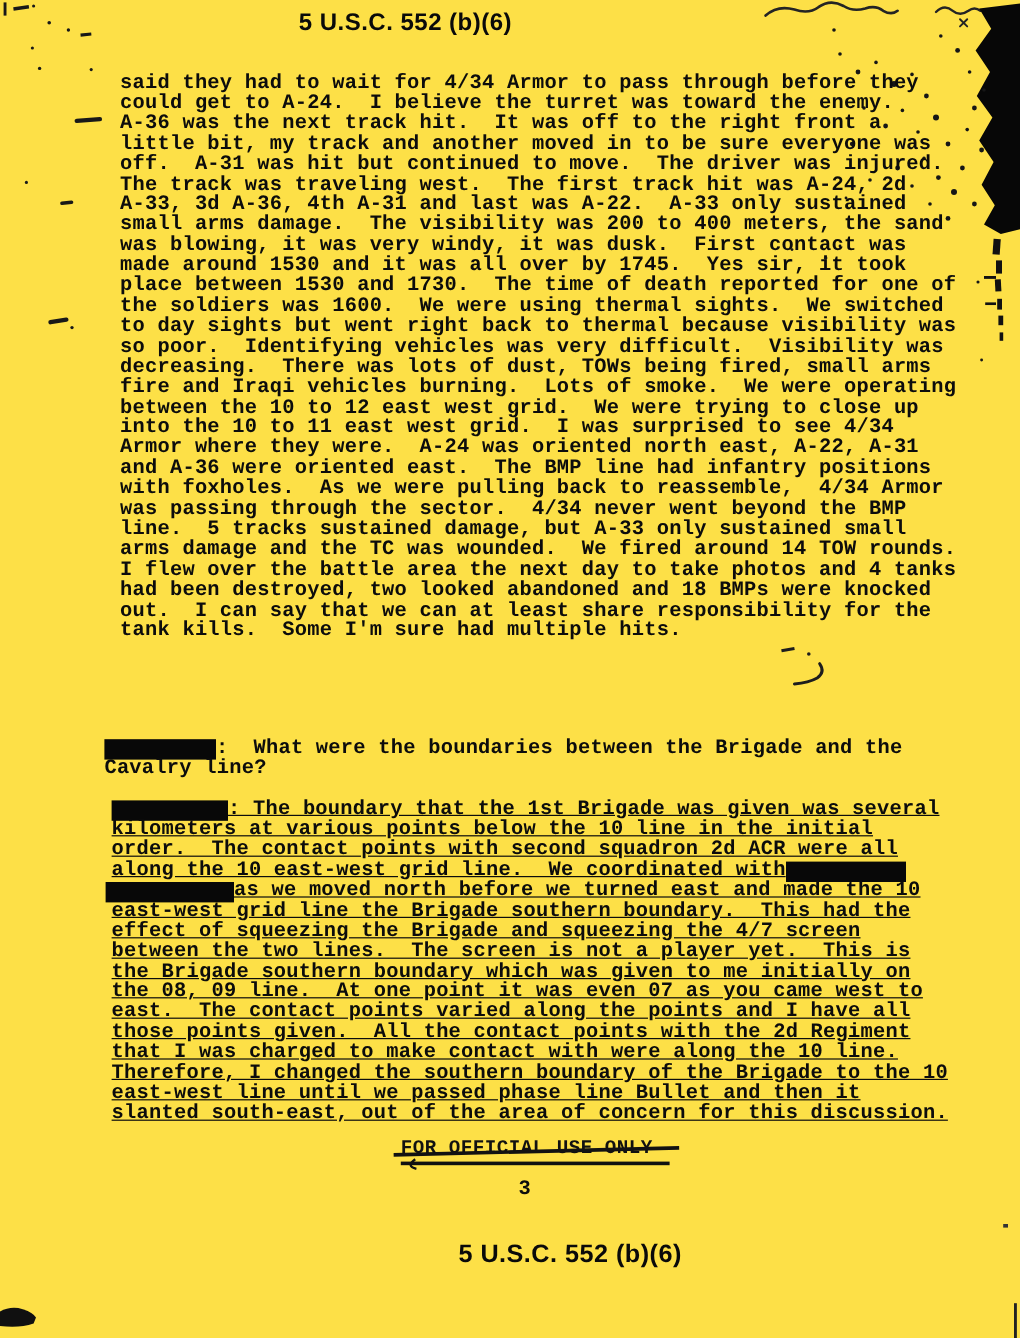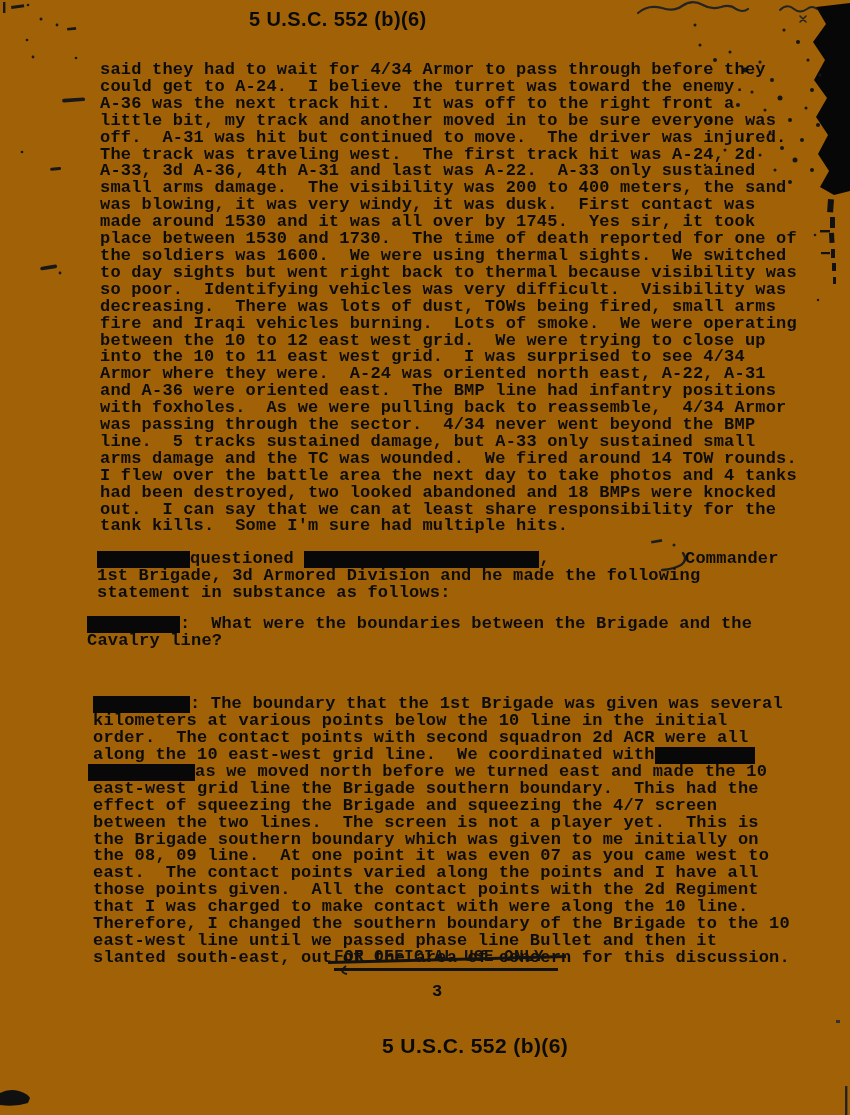--- a/index.html
+++ b/index.html
@@ -1,31 +1,31 @@
 <!DOCTYPE html>
 <html><head>
 <meta charset="utf-8">
 <style>
   html,body{margin:0;padding:0;background:#e8e8e6;}
   .page{
     position:relative;width:850px;height:1115px;margin:0 auto;
-    background:#a16207;overflow:hidden;
+    background:#fde047;overflow:hidden;
     font-family:"Liberation Mono","DejaVu Sans Mono",monospace;
     color:#0c0c0c;
   }
   .para{
     position:absolute;margin:0;
     font-family:"Liberation Mono","DejaVu Sans Mono",monospace;
     font-weight:700;font-size:17px;line-height:16.9px;letter-spacing:0.2px;
     color:#0c0c0c;white-space:pre;
   }
   .p1{left:100px;top:62px;}
   .p2{left:97px;top:551px;}
   .p3{left:87px;top:616px;}
-  .p4{left:93px;top:696px;}
+  .p4{left:93px;top:667px;text-decoration:underline;}
   .redact{
     display:inline-block;height:17px;background:#080808;
     vertical-align:bottom;
   }
   .r1{width:93px;}
   .r2{width:235px;}
   .r3{width:93px;}
   .r4{width:97px;}
   .r5{width:100px;}
   .r6{width:107px;margin-left:-5px;}
@@ -176,23 +176,20 @@
 and A-36 were oriented east.  The BMP line had infantry positions
 with foxholes.  As we were pulling back to reassemble,  4/34 Armor
 was passing through the sector.  4/34 never went beyond the BMP
 line.  5 tracks sustained damage, but A-33 only sustained small
 arms damage and the TC was wounded.  We fired around 14 TOW rounds.
 I flew over the battle area the next day to take photos and 4 tanks
 had been destroyed, two looked abandoned and 18 BMPs were knocked
 out.  I can say that we can at least share responsibility for the
 tank kills.  Some I'm sure had multiple hits.</pre>
 
-  <pre class="para p2"><span class="redact r1"></span><span>questioned </span><span class="redact r2"></span><span>,             Commander
-1st Brigade, 3d Armored Division and he made the following
-statement in substance as follows:</span></pre>
 
   <pre class="para p3"><span class="redact r3"></span><span>:  What were the boundaries between the Brigade and the
 Cavalry line?</span></pre>
 
   <pre class="para p4"><span class="redact r4"></span><span>: The boundary that the 1st Brigade was given was several
 kilometers at various points below the 10 line in the initial
 order.  The contact points with second squadron 2d ACR were all
 along the 10 east-west grid line.  We coordinated with</span><span class="redact r5"></span><br><span class="redact r6"></span><span>as we moved north before we turned east and made the 10
 east-west grid line the Brigade southern boundary.  This had the
 effect of squeezing the Brigade and squeezing the 4/7 screen

